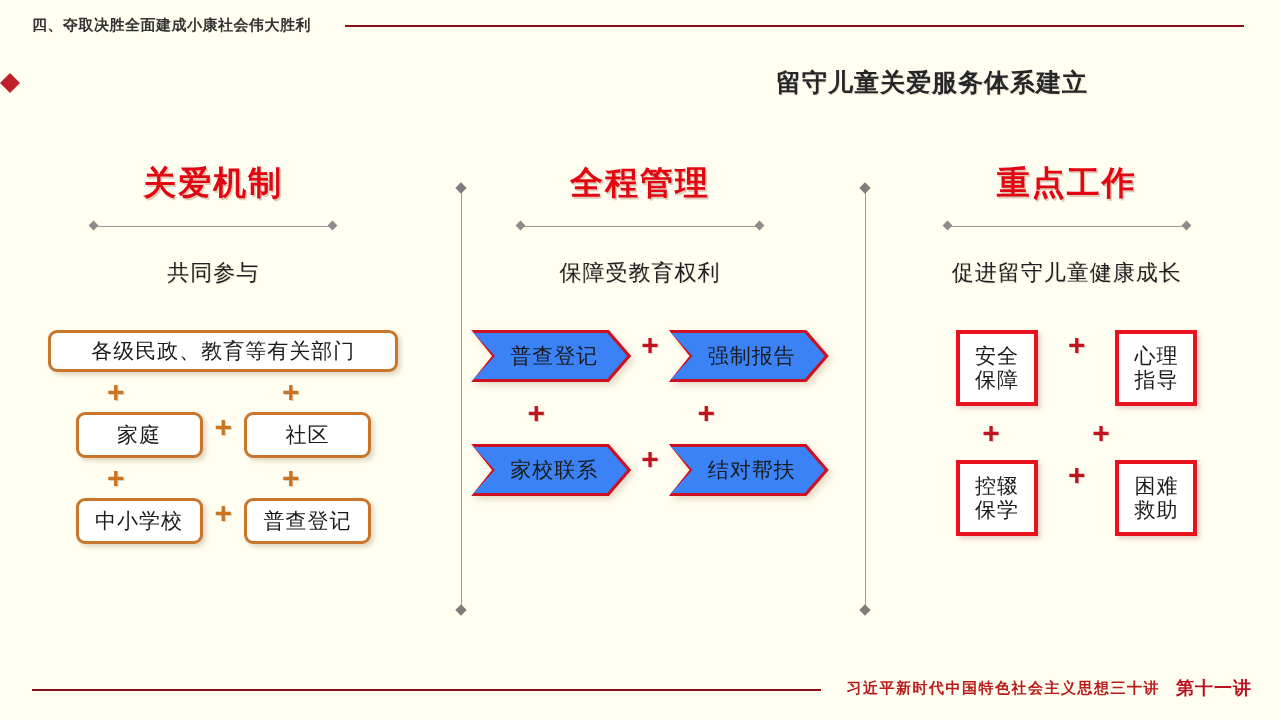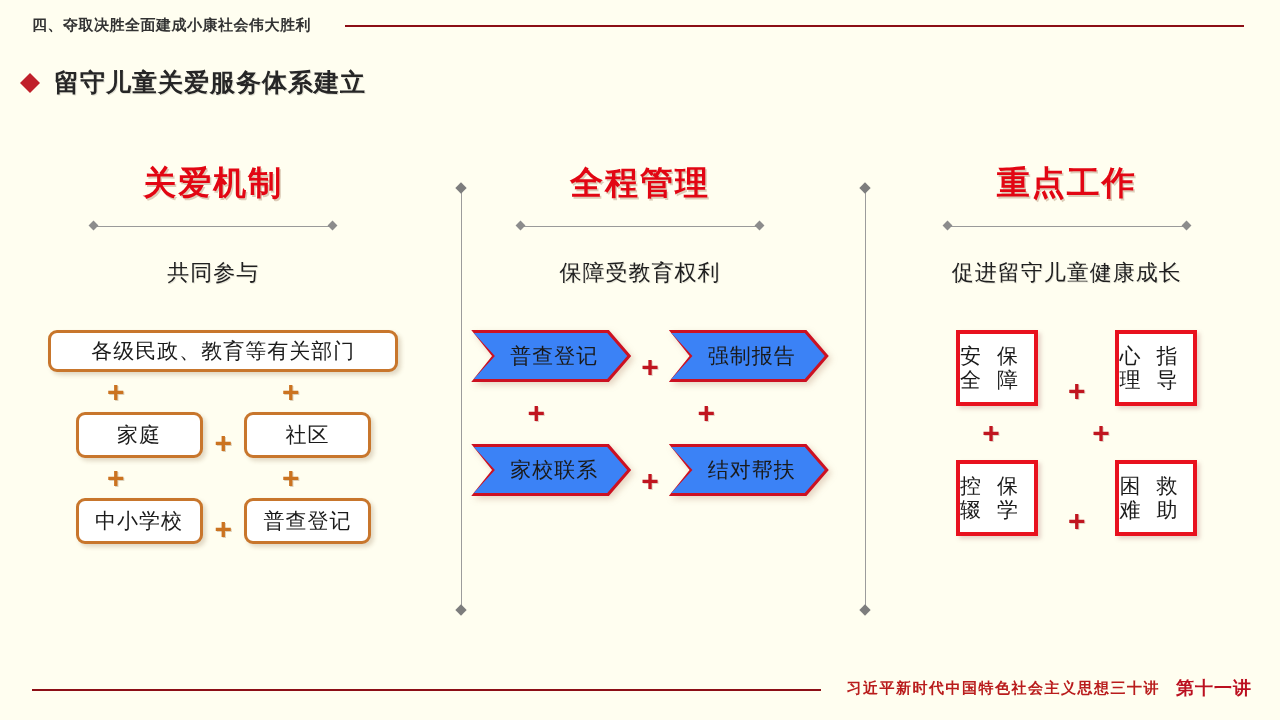--- a/index.html
+++ b/index.html
@@ -45,23 +45,22 @@
     margin-top: 2px;
   }
 
   
   .slide-title {
     position: absolute;
     top: 66px;
     left: 0;
     width: 1088px;
     display: flex;
-    justify-content: flex-start;
-    align-items: center;
-    margin-left: 20px;
+    justify-content: space-between;
+    align-items: center;
   }
   .title-bullet {
     width: 0;
     height: 0;
     border: 10px solid transparent;
     border-bottom-color: #c0202a;
     position: relative;
     top: -10px;
     margin-right: 14px;
   }
@@ -187,21 +186,21 @@
   .ob-wide { width: 350px; height: 42px; }
   .ob-half { width: 127px; height: 46px; }
 
   .plus-orange {
     color: #cb7320;
     font-size: 30px;
     font-weight: bold;
     line-height: 1;
     text-shadow: 1px 1px 0 rgba(120,70,20,0.25);
   }
-  .row { display: flex; align-items: flex-end; justify-content: center; margin-left: 20px; }
+  .row { display: flex; align-items: flex-start; justify-content: center; margin-left: 20px; }
   .plus-row {
     display: flex;
     width: 350px;
     justify-content: space-around;
     margin: 5px 0;
   }
 
   
   .chev-wrap {
     position: relative;
@@ -239,21 +238,21 @@
     text-shadow: 1px 1px 0 rgba(120,20,20,0.2);
   }
 
   
   .rb {
     width: 82px;
     height: 76px;
     background: #ffffff;
     border: 4px solid #e8111e;
     display: flex;
-    flex-direction: row;
+    flex-direction: column;
     align-items: center;
     justify-content: center;
     box-shadow: 3px 3px 4px rgba(160,90,90,0.25);
     box-sizing: border-box;
   }
   .rb span {
     font-size: 21px;
     color: #1a1a1a;
     line-height: 1.15;
     letter-spacing: 1px;

